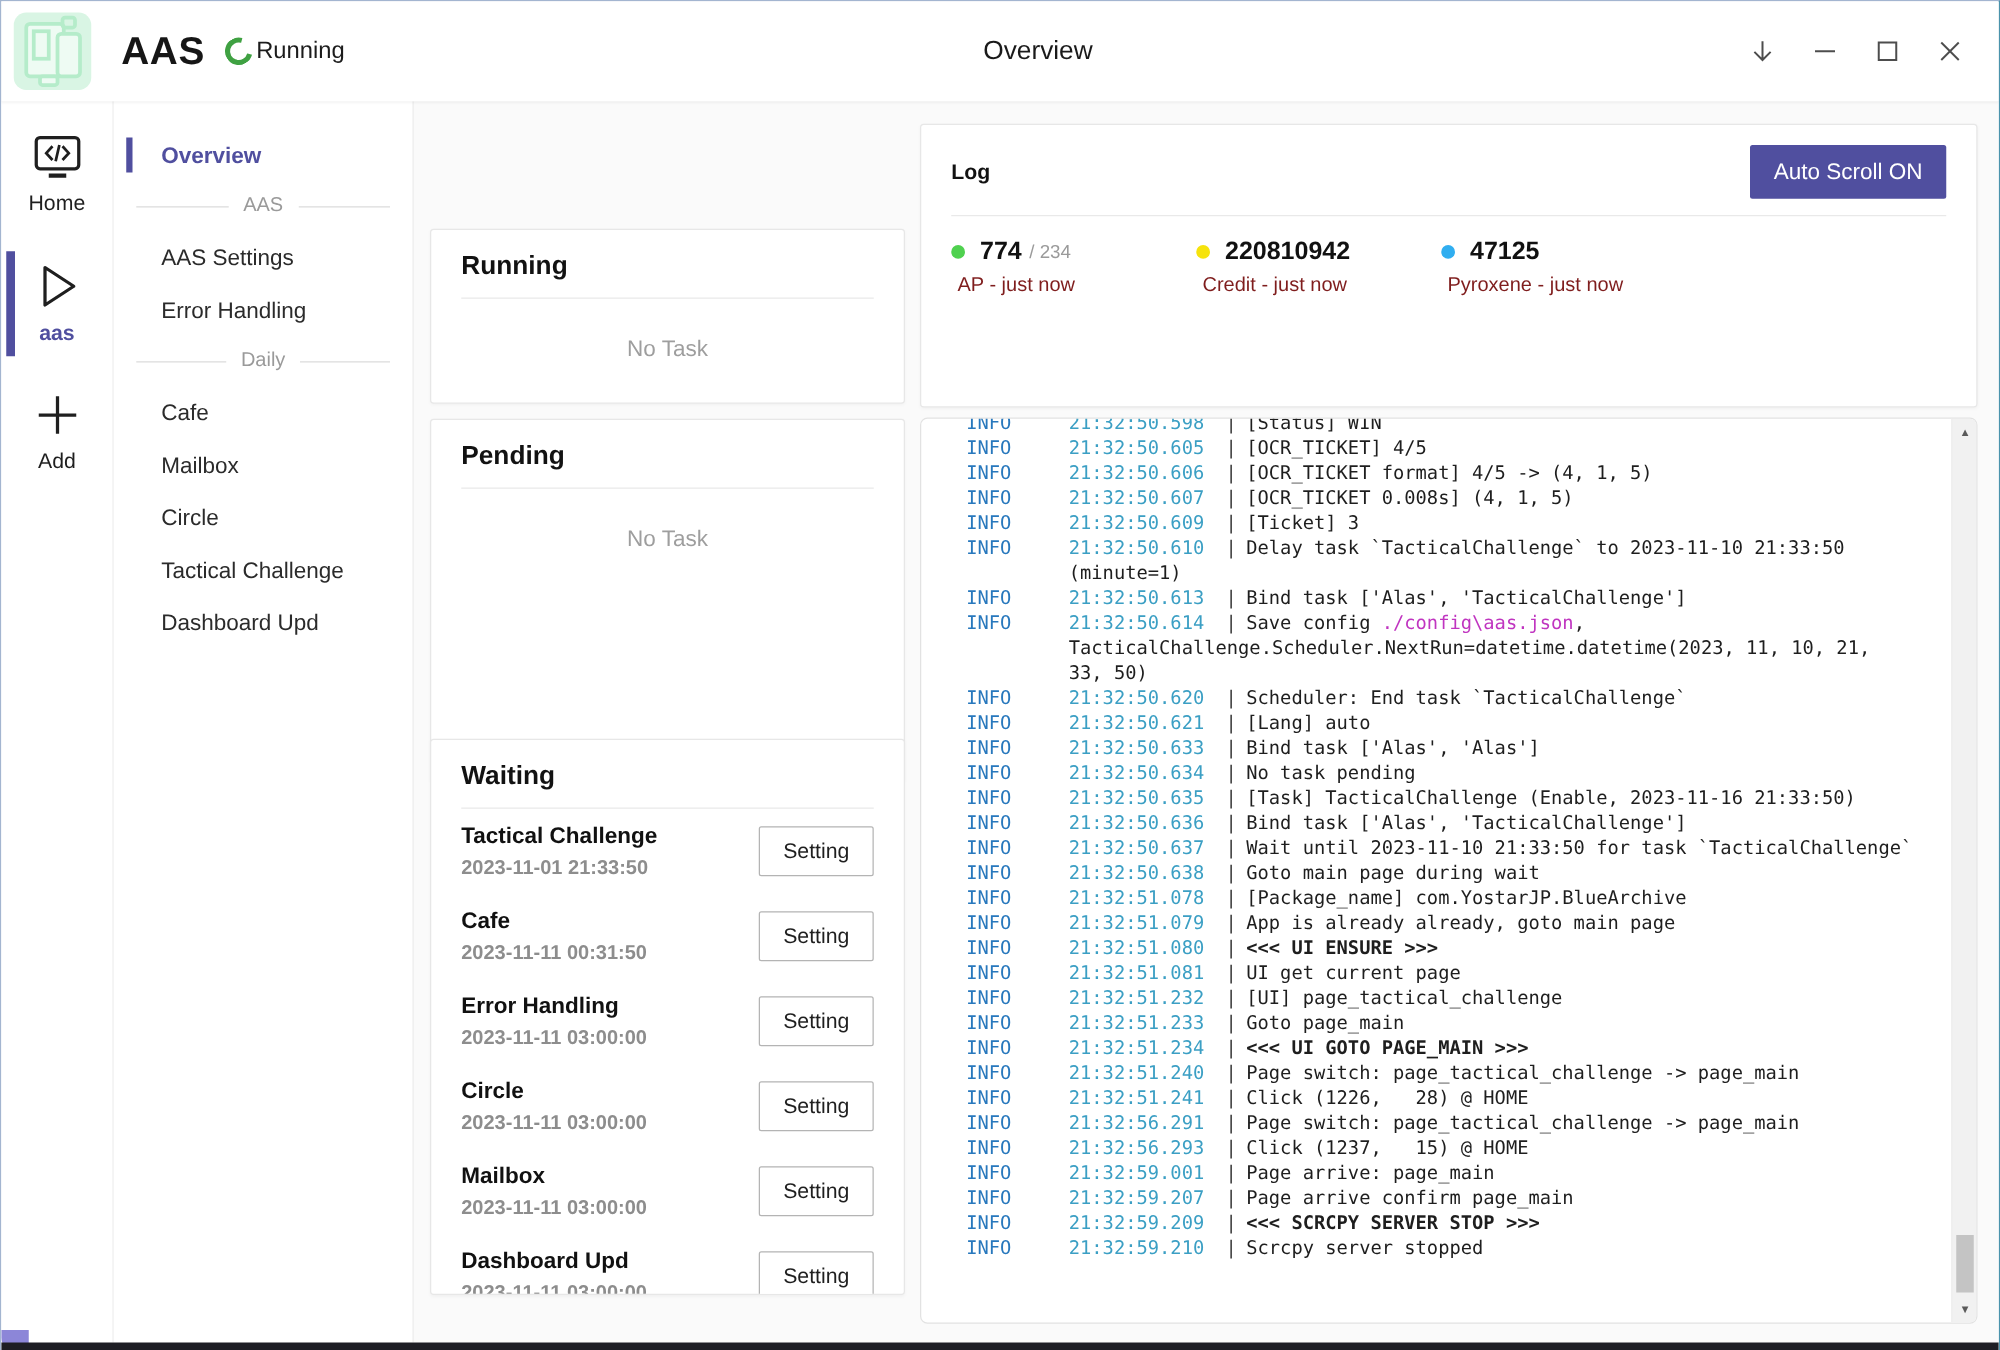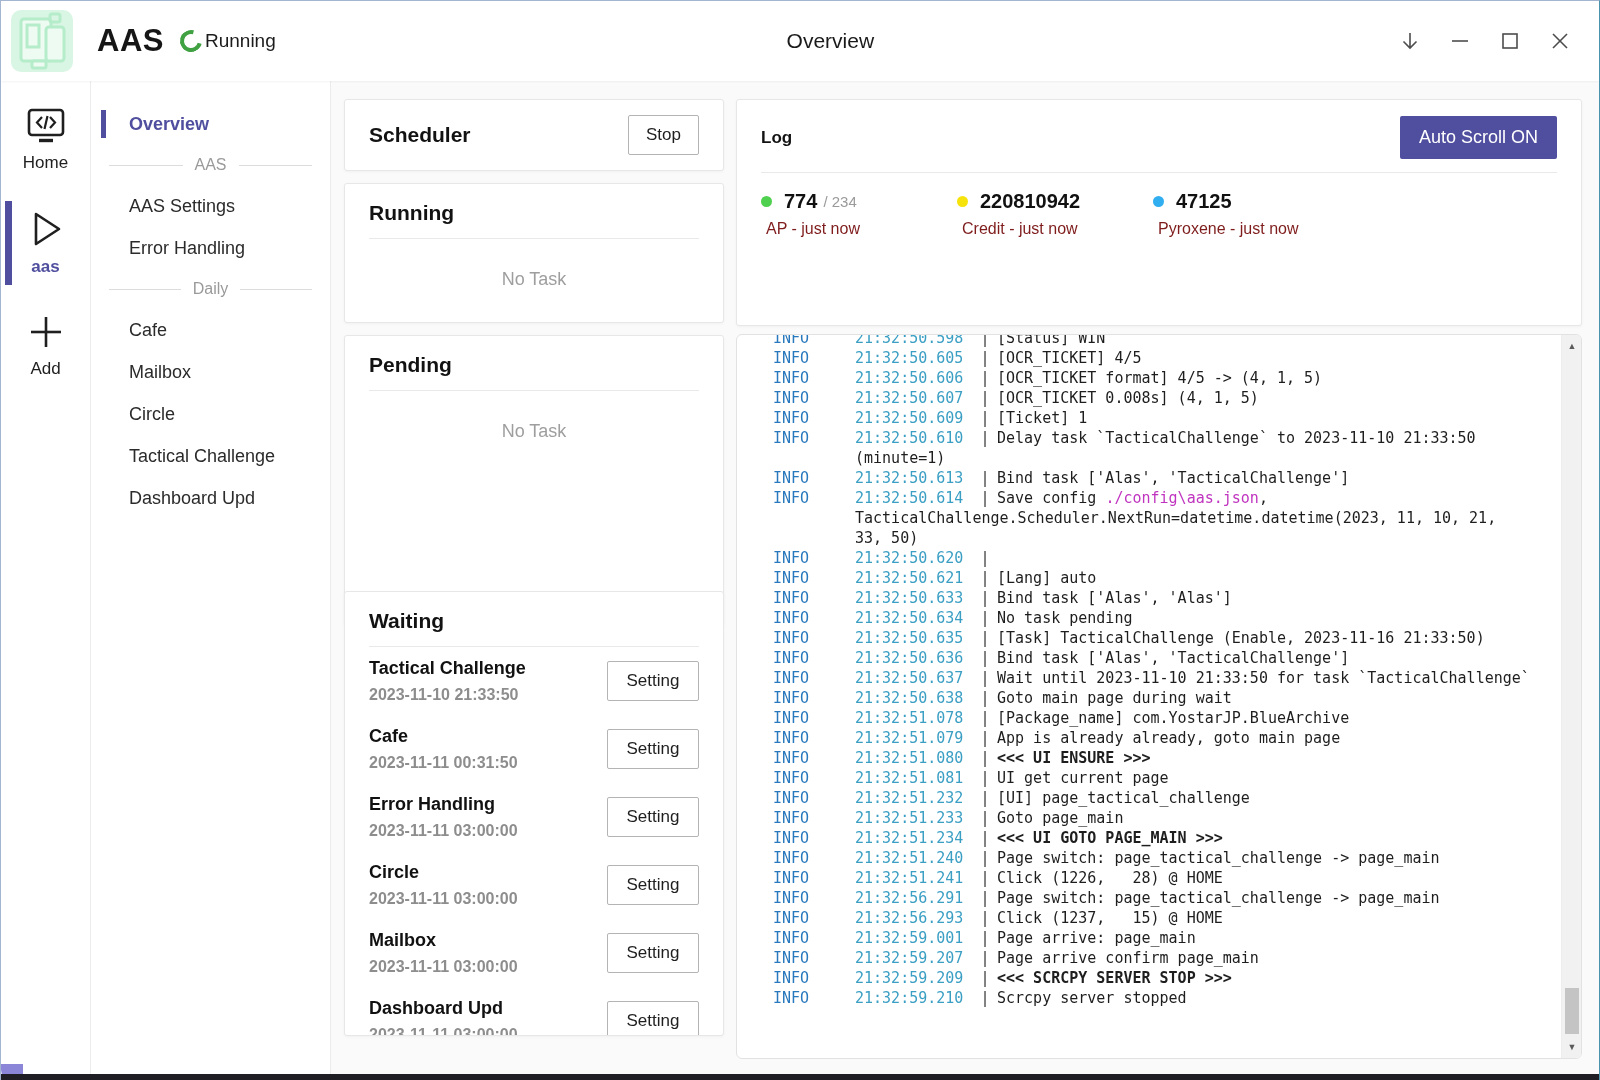--- a/index.html
+++ b/index.html
@@ -185,45 +185,41 @@
         <span>Tactical Challenge</span>
       </div>
       <div class="side-item">
         <span>Dashboard Upd</span>
       </div>
     </div>
 </div>
 
 <div class="main">
 
-  <div class="card" id="card-scheduler">
-    <div class="card-title">Scheduler</div>
-    <button class="btn-outline">Stop</button>
-  </div>
 
   <div class="card" id="card-running">
     <div class="card-title">Running</div>
     <div class="hdiv"></div>
     <div class="no-task">No Task</div>
   </div>
 
   <div class="card" id="card-pending">
     <div class="card-title">Pending</div>
     <div class="hdiv"></div>
     <div class="no-task">No Task</div>
   </div>
 
   <div class="card" id="card-waiting">
     <div class="card-title">Waiting</div>
     <div class="hdiv"></div>
     <div id="waiting-list">
         <div class="wait-row">
           <div class="wait-info">
             <div class="wait-name">Tactical Challenge</div>
-            <div class="wait-date">2023-11-10 21:33:50</div>
+            <div class="wait-date">2023-11-01 21:33:50</div>
           </div>
           <button class="btn-outline setting-btn">Setting</button>
         </div>
         <div class="wait-row">
           <div class="wait-info">
             <div class="wait-name">Cafe</div>
             <div class="wait-date">2023-11-11 00:31:50</div>
           </div>
           <button class="btn-outline setting-btn">Setting</button>
         </div>
@@ -289,28 +285,28 @@
         </div>
       </div>
   </div>
 
   <div id="log-view">
     <div id="log-content">
         <div class="log-row"><span class="lvl">INFO</span><span class="ts">21:32:50.598</span><span class="pipe">|</span><span class="msg"><span>[Status] WIN</span></span></div>
         <div class="log-row"><span class="lvl">INFO</span><span class="ts">21:32:50.605</span><span class="pipe">|</span><span class="msg"><span>[OCR_TICKET] 4/5</span></span></div>
         <div class="log-row"><span class="lvl">INFO</span><span class="ts">21:32:50.606</span><span class="pipe">|</span><span class="msg"><span>[OCR_TICKET format] 4/5 -&gt; (4, 1, 5)</span></span></div>
         <div class="log-row"><span class="lvl">INFO</span><span class="ts">21:32:50.607</span><span class="pipe">|</span><span class="msg"><span>[OCR_TICKET 0.008s] (4, 1, 5)</span></span></div>
-        <div class="log-row"><span class="lvl">INFO</span><span class="ts">21:32:50.609</span><span class="pipe">|</span><span class="msg"><span>[Ticket] 1</span></span></div>
+        <div class="log-row"><span class="lvl">INFO</span><span class="ts">21:32:50.609</span><span class="pipe">|</span><span class="msg"><span>[Ticket] 3</span></span></div>
         <div class="log-row"><span class="lvl">INFO</span><span class="ts">21:32:50.610</span><span class="pipe">|</span><span class="msg"><span>Delay task `TacticalChallenge` to 2023-11-10 21:33:50</span></span></div>
         <div class="log-row cont"><span class="lvl"></span><span class="msg"><span>(minute=1)</span></span></div>
         <div class="log-row"><span class="lvl">INFO</span><span class="ts">21:32:50.613</span><span class="pipe">|</span><span class="msg"><span>Bind task ['Alas', 'TacticalChallenge']</span></span></div>
         <div class="log-row"><span class="lvl">INFO</span><span class="ts">21:32:50.614</span><span class="pipe">|</span><span class="msg"><span>Save config </span><span class="path">./config\aas.json</span><span>,</span></span></div>
         <div class="log-row cont"><span class="lvl"></span><span class="msg"><span>TacticalChallenge.Scheduler.NextRun=datetime.datetime(2023, 11, 10, 21,</span></span></div>
         <div class="log-row cont"><span class="lvl"></span><span class="msg"><span>33, 50)</span></span></div>
-        <div class="log-row"><span class="lvl">INFO</span><span class="ts">21:32:50.620</span><span class="pipe">|</span></div>
+        <div class="log-row"><span class="lvl">INFO</span><span class="ts">21:32:50.620</span><span class="pipe">|</span><span class="msg"><span>Scheduler: End task `TacticalChallenge`</span></span></div>
         <div class="log-row"><span class="lvl">INFO</span><span class="ts">21:32:50.621</span><span class="pipe">|</span><span class="msg"><span>[Lang] auto</span></span></div>
         <div class="log-row"><span class="lvl">INFO</span><span class="ts">21:32:50.633</span><span class="pipe">|</span><span class="msg"><span>Bind task ['Alas', 'Alas']</span></span></div>
         <div class="log-row"><span class="lvl">INFO</span><span class="ts">21:32:50.634</span><span class="pipe">|</span><span class="msg"><span>No task pending</span></span></div>
         <div class="log-row"><span class="lvl">INFO</span><span class="ts">21:32:50.635</span><span class="pipe">|</span><span class="msg"><span>[Task] TacticalChallenge (Enable, 2023-11-16 21:33:50)</span></span></div>
         <div class="log-row"><span class="lvl">INFO</span><span class="ts">21:32:50.636</span><span class="pipe">|</span><span class="msg"><span>Bind task ['Alas', 'TacticalChallenge']</span></span></div>
         <div class="log-row"><span class="lvl">INFO</span><span class="ts">21:32:50.637</span><span class="pipe">|</span><span class="msg"><span>Wait until 2023-11-10 21:33:50 for task `TacticalChallenge`</span></span></div>
         <div class="log-row"><span class="lvl">INFO</span><span class="ts">21:32:50.638</span><span class="pipe">|</span><span class="msg"><span>Goto main page during wait</span></span></div>
         <div class="log-row"><span class="lvl">INFO</span><span class="ts">21:32:51.078</span><span class="pipe">|</span><span class="msg"><span>[Package_name] com.YostarJP.BlueArchive</span></span></div>
         <div class="log-row"><span class="lvl">INFO</span><span class="ts">21:32:51.079</span><span class="pipe">|</span><span class="msg"><span>App is already already, goto main page</span></span></div>
         <div class="log-row"><span class="lvl">INFO</span><span class="ts">21:32:51.080</span><span class="pipe">|</span><span class="msg b"><span>&lt;&lt;&lt; UI ENSURE &gt;&gt;&gt;</span></span></div>

